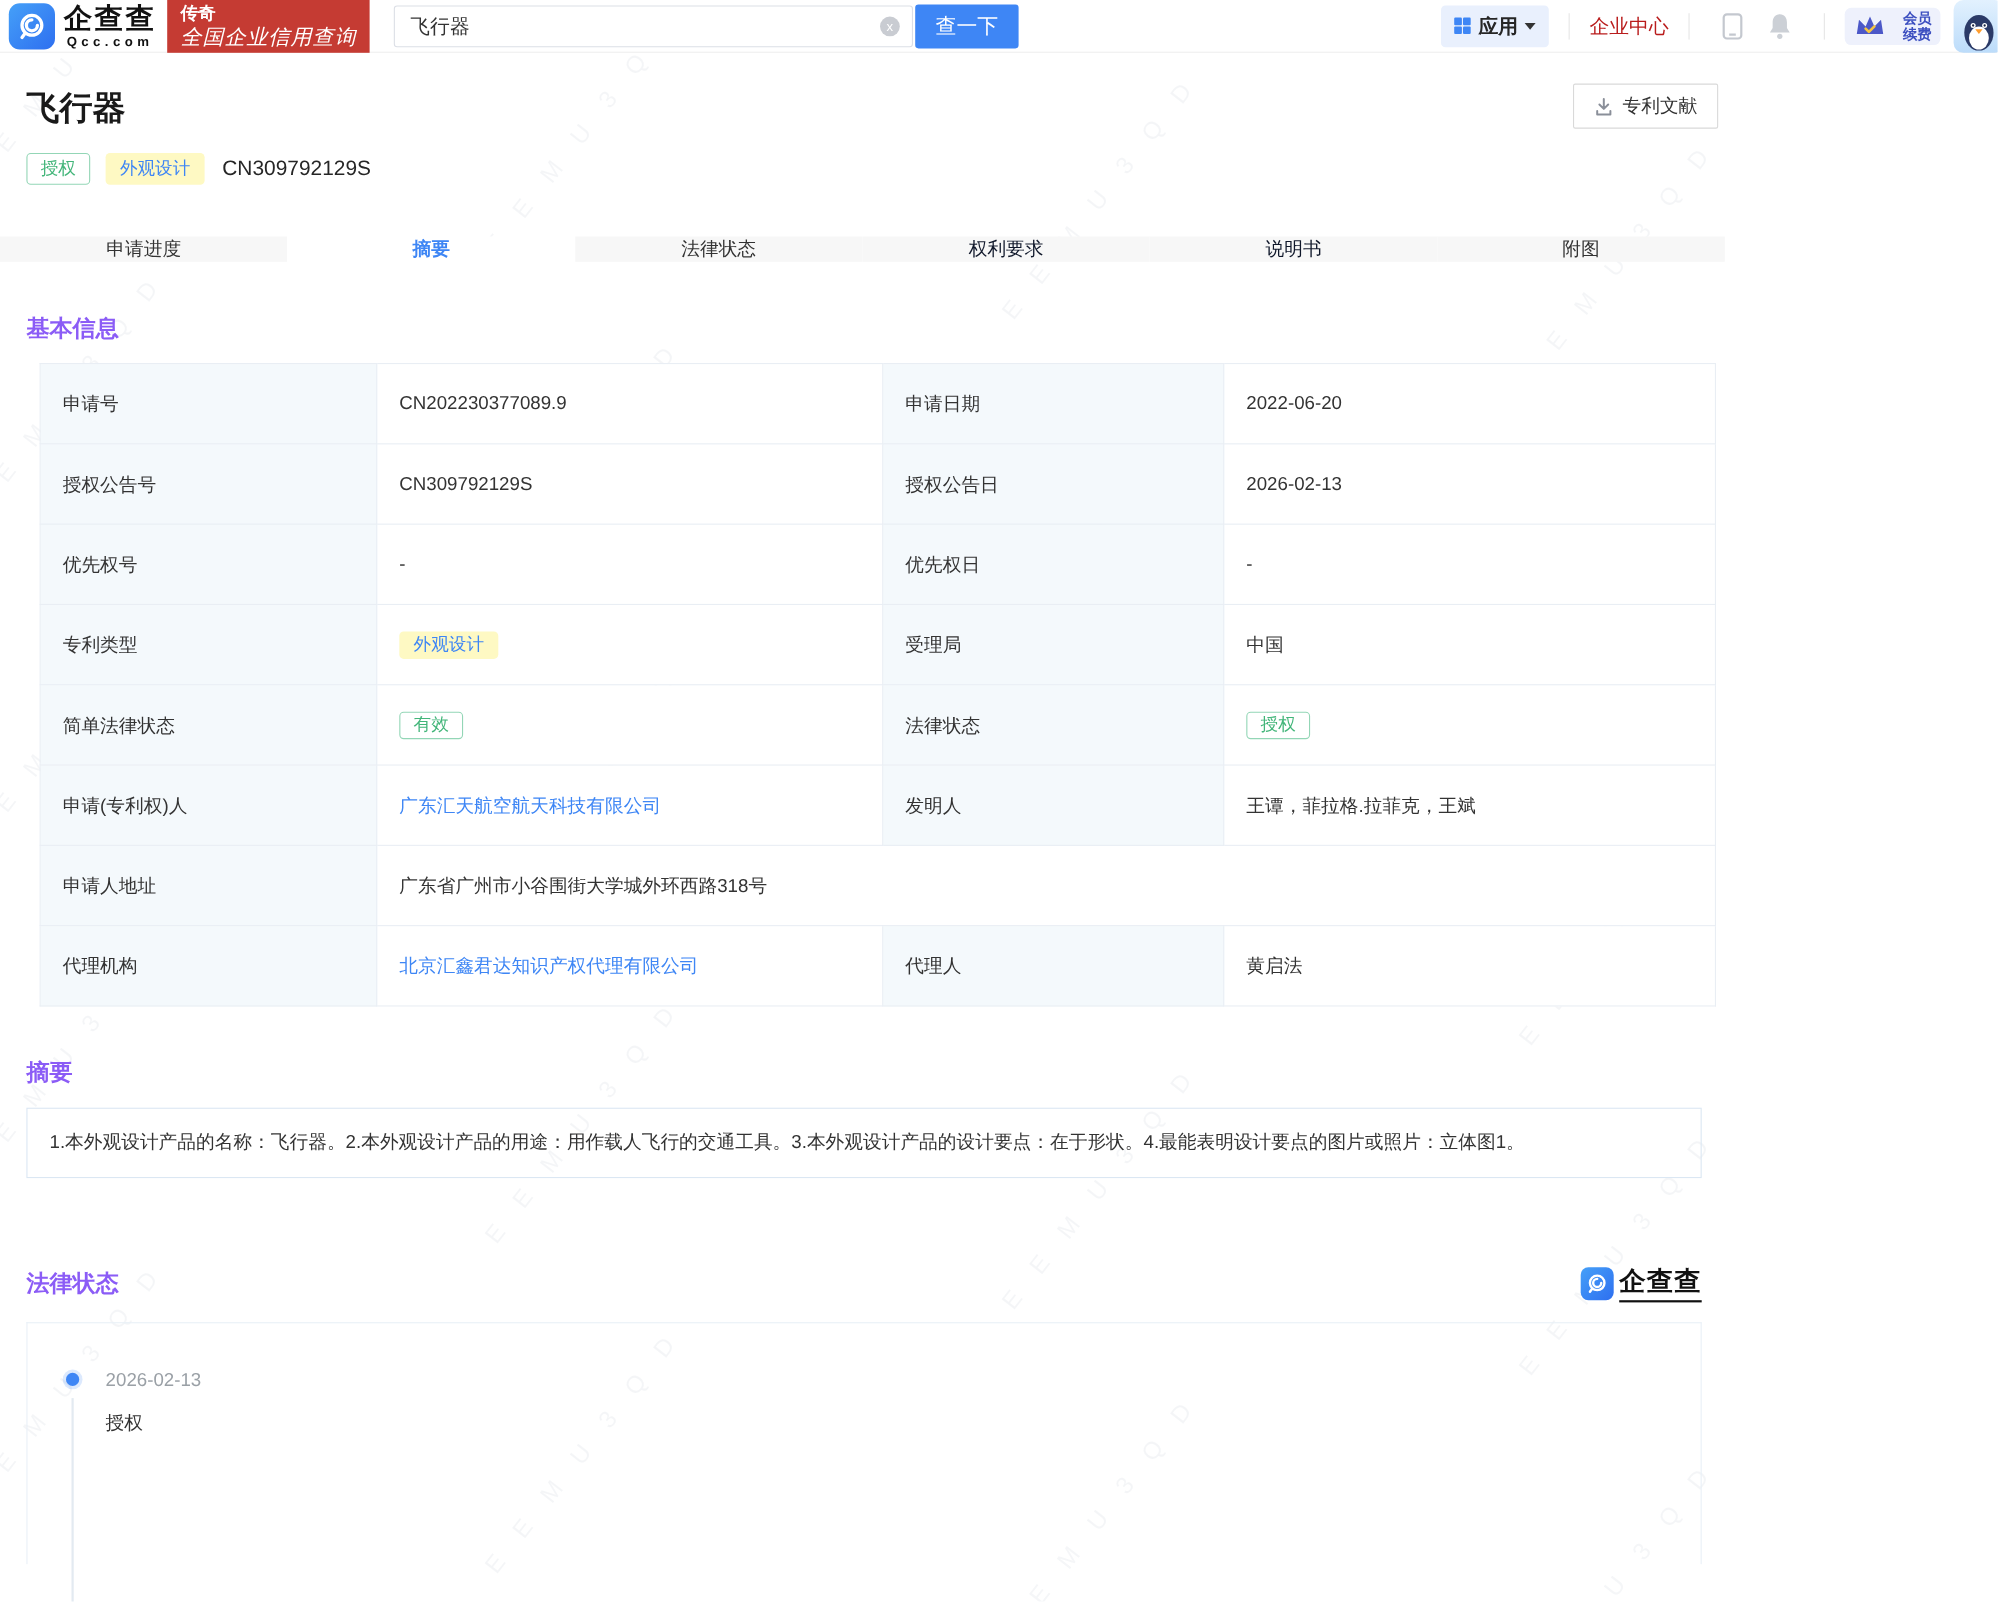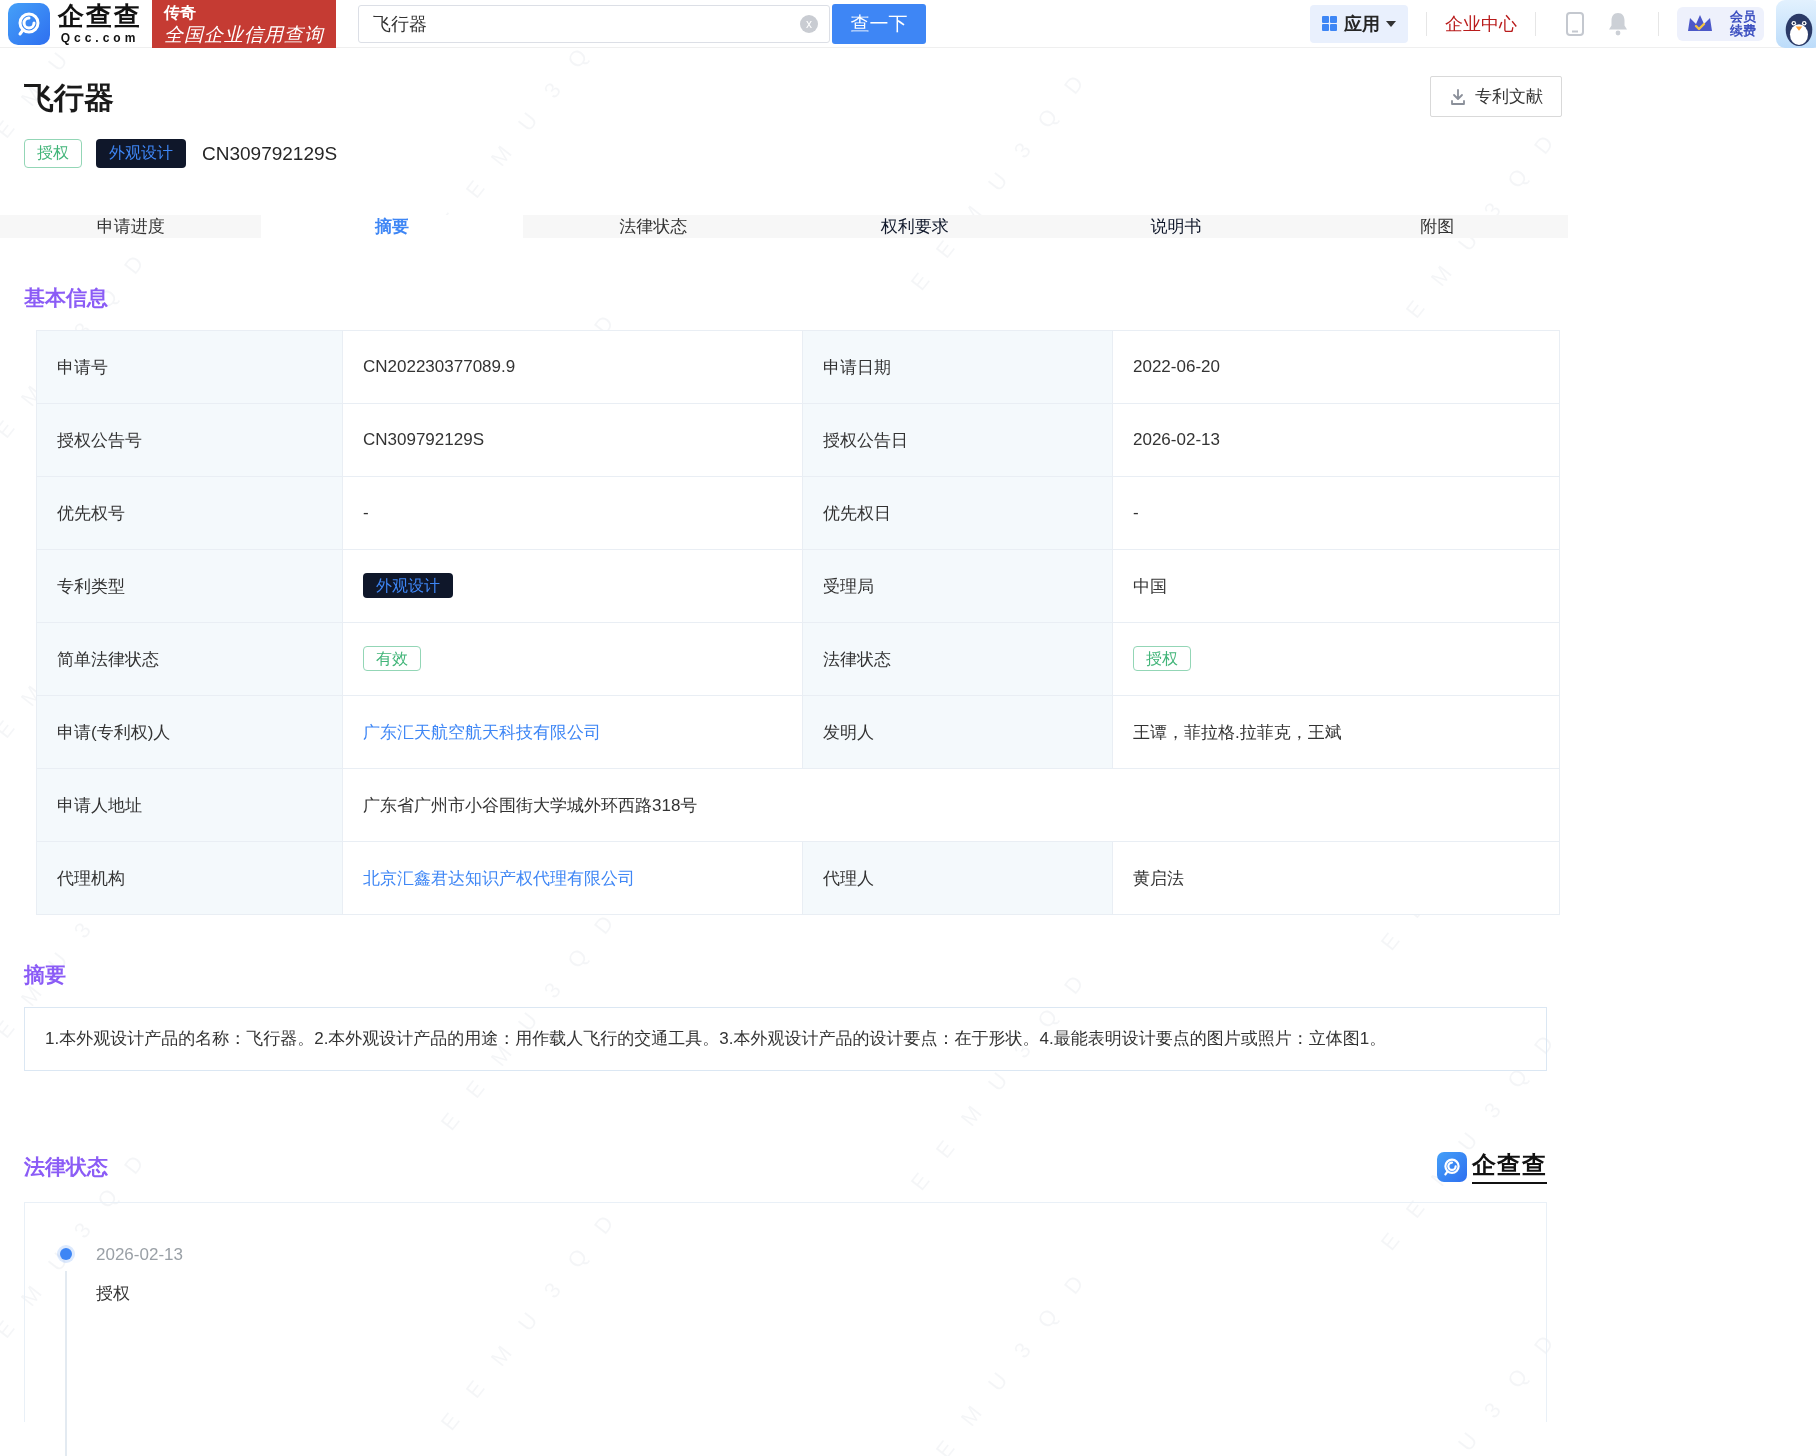--- a/index.html
+++ b/index.html
@@ -48,21 +48,21 @@
   .vip-text { margin-left:15px; font-size:13px; font-weight:bold; color:#3c4fc0; line-height:14px; }
   .penguin { width:46px; height:48px; border-radius:9px; background:linear-gradient(#e2f1fe,#bcdcfa);
     margin-left:12px; margin-right:-6px; display:flex; align-items:flex-end; justify-content:center; cursor:pointer; }
   
   .page { width:1568px; position:relative; z-index:1; }
   .title-section { padding:30px 24px 0; position:relative; }
   .page-title { font-size:30px; font-weight:bold; color:#1a1a1a; }
   .meta-row { display:flex; align-items:center; margin-top:20px; }
   .tag-green { border:1px solid #93d6b6; color:#42b579; border-radius:4px;
     padding:3px 12px; font-size:16px; background:#fff; }
-  .tag-blue { background:#0f172a; color:#3e86f5; border-radius:4px; padding:4px 13px; font-size:16px; }
+  .tag-blue { background:#fef9c3; color:#3e86f5; border-radius:4px; padding:4px 13px; font-size:16px; }
   .meta-row .tag-blue { margin-left:14px; }
   .pub-no { font-size:19px; color:#262626; margin-left:16px; }
   .patent-doc-btn { position:absolute; right:6px; top:28px; display:flex; align-items:center;
     border:1px solid #d9d9d9; border-radius:2px; padding:8px 18px; font-size:17px; color:#333;
     background:#fff; cursor:pointer; }
   .patent-doc-btn svg { margin-right:8px; }
   
   .tabs { display:flex; height:56px; margin-top:30px;align-items:center; }
   .tab { flex:1; background:#f7f7f7; display:flex; align-items:center; justify-content:center;
     font-size:17px; color:#333; cursor:pointer; }

